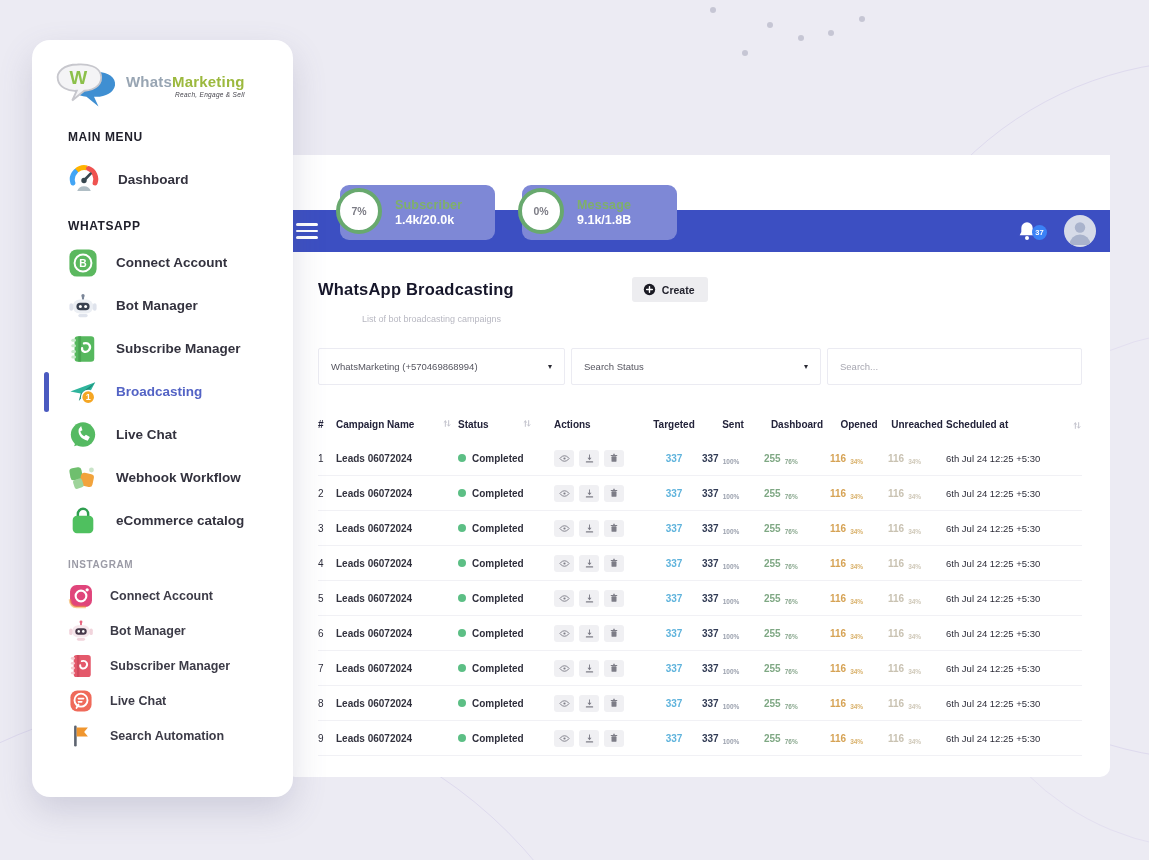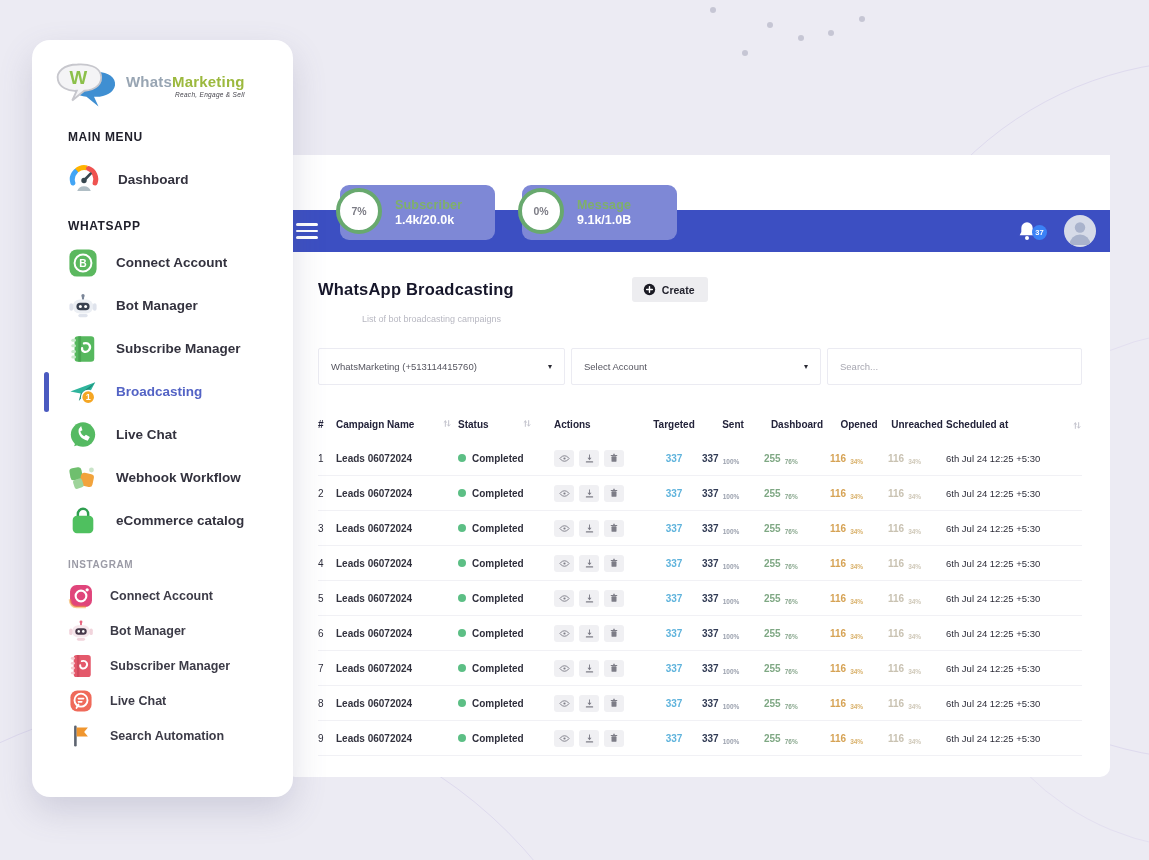--- a/index.html
+++ b/index.html
@@ -192,21 +192,21 @@
       <div class="stat-circle">7%</div>
       <div class="stat-texts">
         <div class="stat-label">Subscriber</div>
         <div class="stat-value">1.4k/20.0k</div>
       </div>
     </div>
     <div class="stat-card card-1">
       <div class="stat-circle">0%</div>
       <div class="stat-texts">
         <div class="stat-label">Message</div>
-        <div class="stat-value">9.1k/1.0B</div>
+        <div class="stat-value">9.1k/1.8B</div>
       </div>
     </div>
   </div>
 
 <aside class="sidebar">
   <div class="logo">
     <svg class="logo-bubbles" viewBox="0 0 96 72">
       <path d="M46 18 C68 12 86 20 84 34 C82 44 70 50 56 49 L62 62 L46 49 C34 48 26 41 28 31" fill="#3f8fd2"></path>
       <path d="M34 6 C16 6 5 16 8 27 C10 36 21 42 33 41 L27 54 L43 41 C59 40 68 31 65 19 C62 9 49 5 34 6" fill="#f4f4f6" stroke="#c7c7cd" stroke-width="2.4"></path>
       <text x="35" y="32" text-anchor="middle" font-size="25" font-weight="800" fill="#8cc04b" font-family="Liberation Sans, sans-serif">W</text>
@@ -400,25 +400,25 @@
             <path d="M12 6.8v10.4M6.8 12h10.4" stroke="#fff" stroke-width="2.6" stroke-linecap="round"></path>
           </svg>
       </span>
       <span>Create</span>
     </button>
   </div>
   <div class="page-subtitle">List of bot broadcasting campaigns</div>
 
   <div class="filters">
     <div class="select-box sel-account">
-      <span class="sel-text">WhatsMarketing (+513114415760)</span>
+      <span class="sel-text">WhatsMarketing (+570469868994)</span>
       <span class="caret">▾</span>
     </div>
     <div class="select-box sel-status">
-      <span class="sel-text">Select Account</span>
+      <span class="sel-text">Search Status</span>
       <span class="caret">▾</span>
     </div>
     <input class="search-input" type="text" placeholder="Search..." style="">
   </div>
 
   <div class="table" id="campaign-table">
       <div class="tr thead">
         <div class="th">
           <span>#</span>
         </div>

